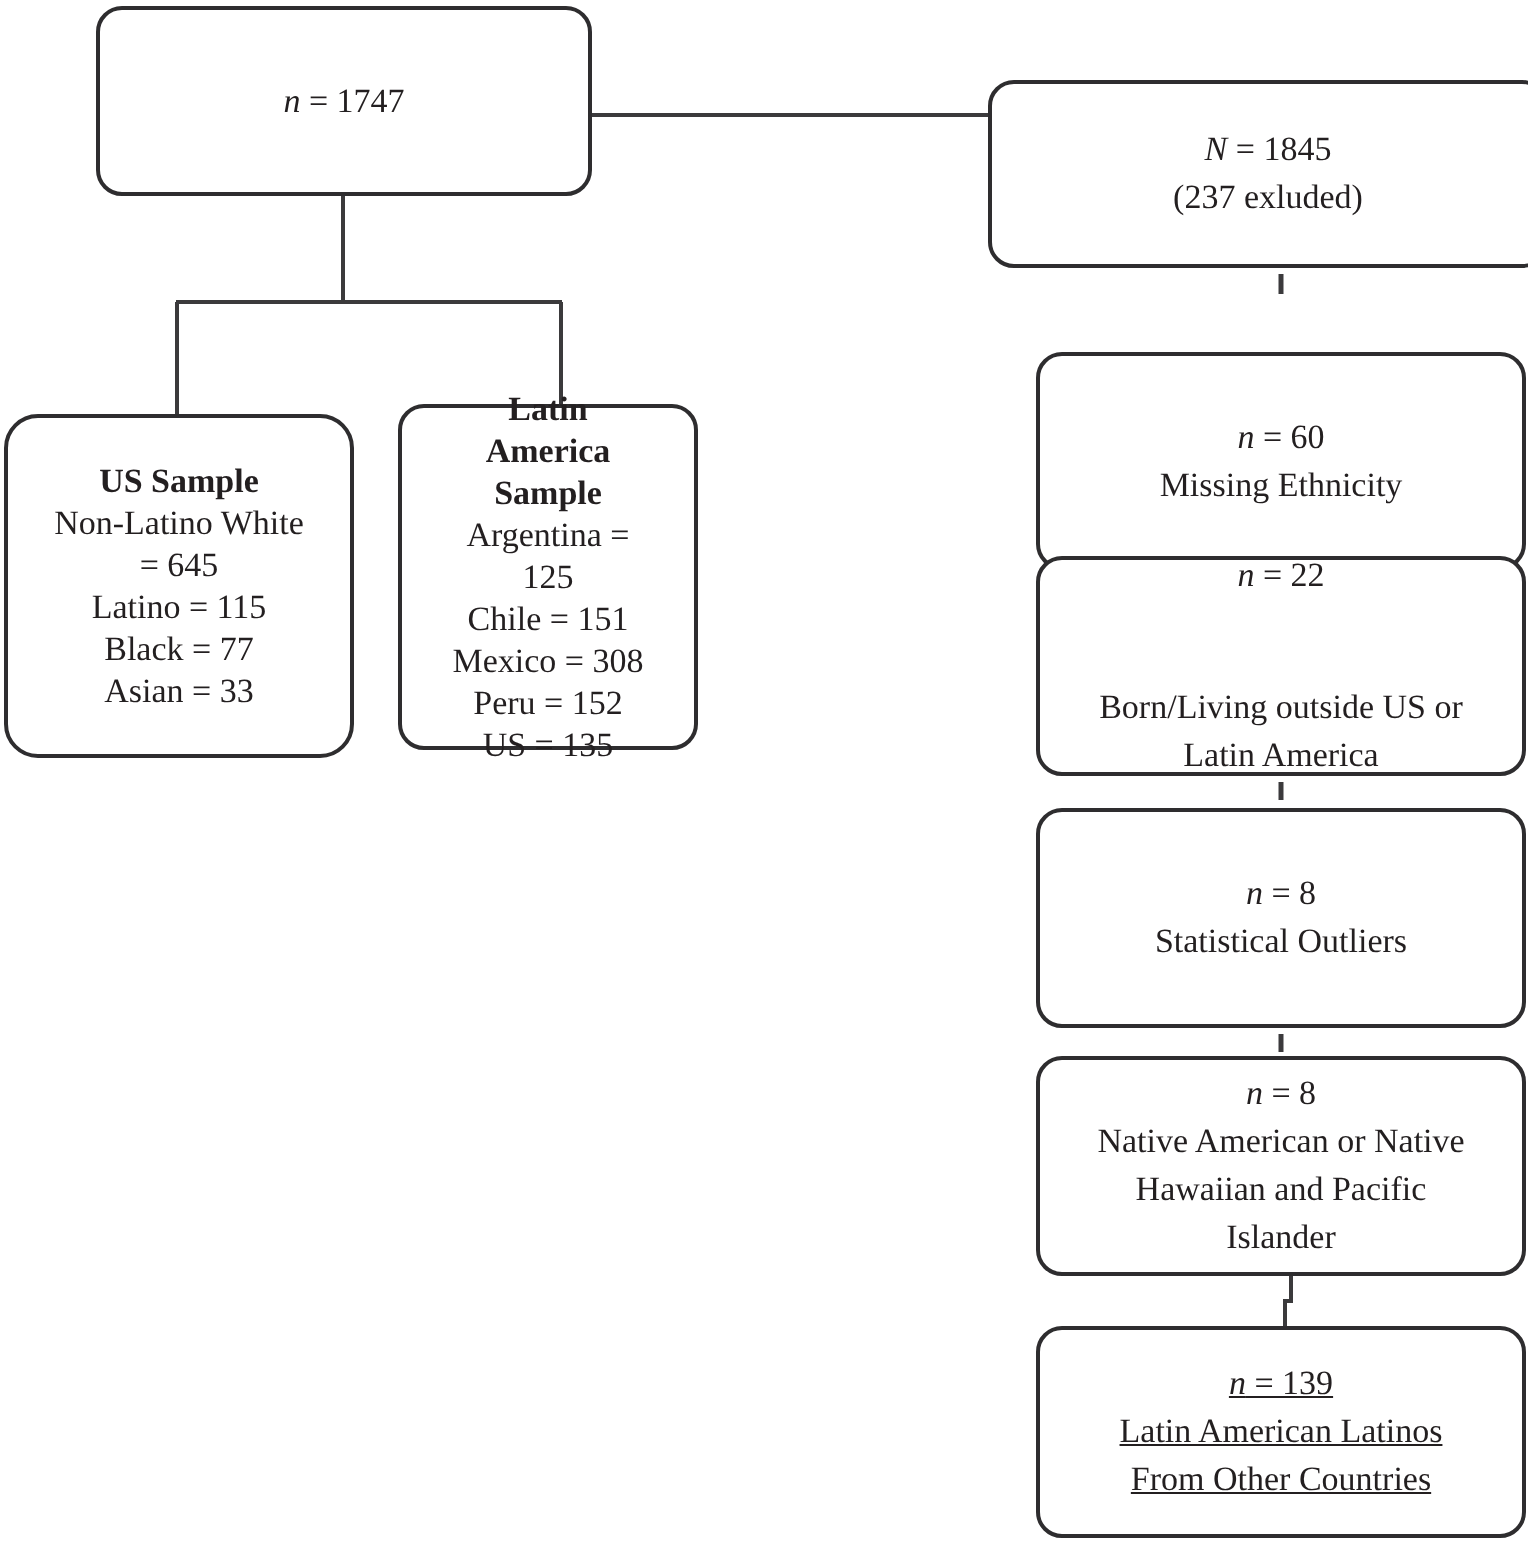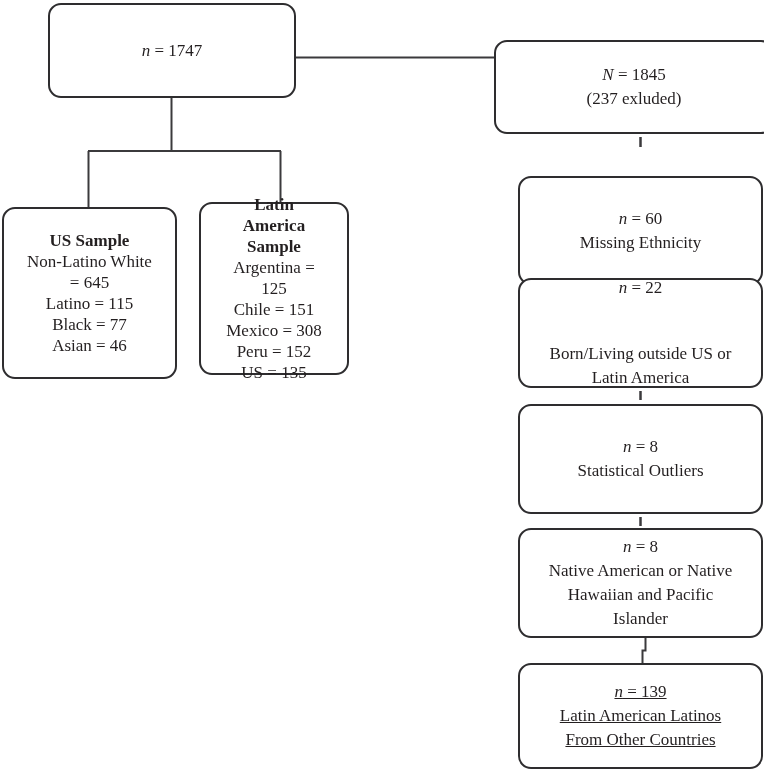--- a/index.html
+++ b/index.html
@@ -35,21 +35,21 @@
     align-items: center;
     text-align: center;
     font-size: 17px;
     line-height: 24px;
     padding: 2px 21px;
   }
   .fbox .var { font-style: italic; }
   .fbox .title { font-weight: bold; line-height: 21px; }
   .sample-box { line-height: 21px; }
   .box-top    { left: 48px;  top: 3px;   width: 248px; height: 95px; }
-  .box-us     { left: 2px;   top: 207px; width: 175px; height: 172px; }
+  .box-us     { left: 2px;   top: 207px; width: 175px; height: 172px; border-radius: 17px; }
   .box-latam  { left: 199px; top: 202px; width: 150px; height: 173px; }
   .box-r1     { left: 494px; top: 40px;  width: 280px; height: 94px; }
   .box-r2     { left: 518px; top: 151px; width: 245px; height: 109px; margin-top: 25px; }
   .box-r3     { left: 518px; top: 278px; width: 245px; height: 110px; gap: 42px; }
   .box-r4     { left: 518px; top: 404px; width: 245px; height: 110px; }
   .box-r5     { left: 518px; top: 528px; width: 245px; height: 110px; }
   .box-r6     { left: 518px; top: 663px; width: 245px; height: 106px; text-decoration: underline; }
 </style>
 </head>
 <body>
@@ -73,21 +73,21 @@
     <div>
       <span class="var">n</span><span> = 1747</span>
     </div>
   </div>
 
   <div class="fbox box-us sample-box">
     <div class="title">US Sample</div>
     <div>Non-Latino White = 645</div>
     <div>Latino = 115</div>
     <div>Black = 77</div>
-    <div>Asian = 46</div>
+    <div>Asian = 33</div>
   </div>
 
   <div class="fbox box-latam sample-box">
     <div class="title">Latin America Sample</div>
     <div>Argentina = 125</div>
     <div>Chile = 151</div>
     <div>Mexico = 308</div>
     <div>Peru = 152</div>
     <div>US = 135</div>
   </div>

